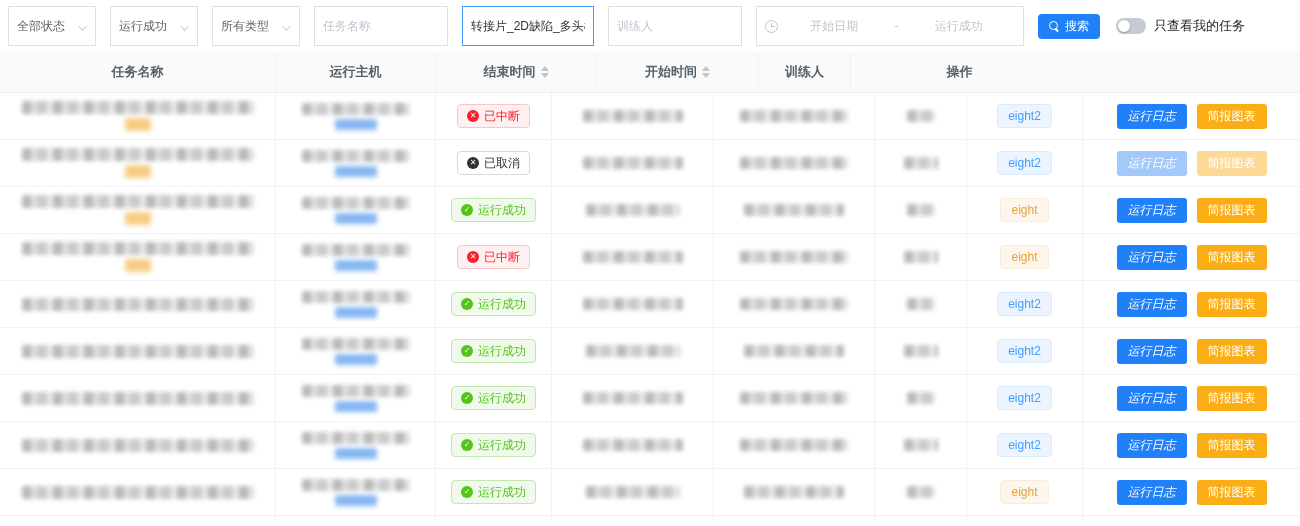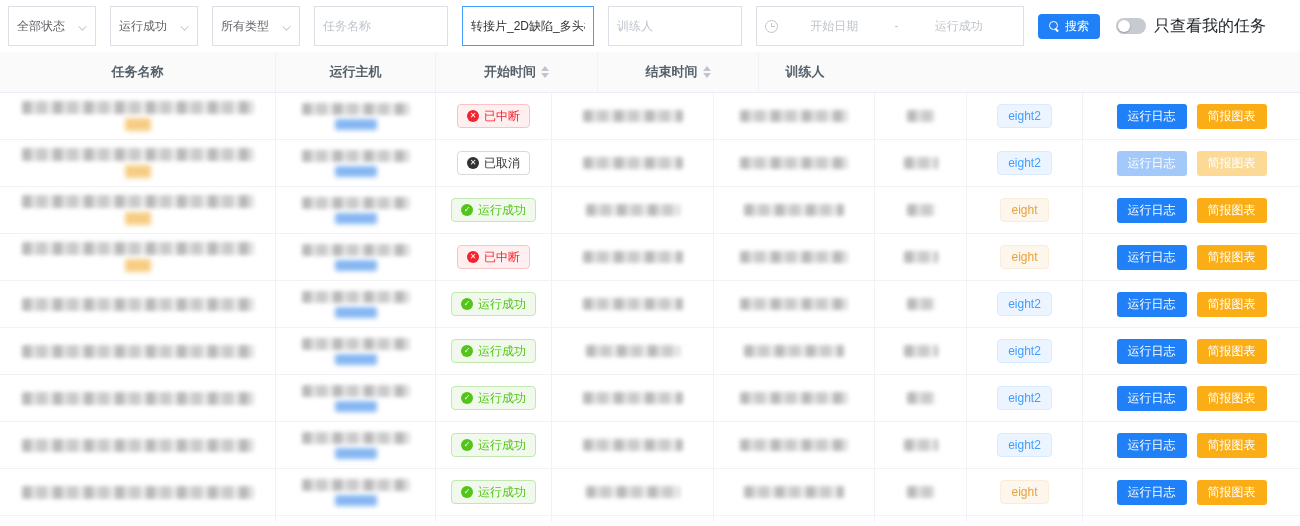--- a/index.html
+++ b/index.html
@@ -30,21 +30,21 @@
     margin-right:16px; font-family:inherit; }
   .mag { width:11px; height:11px; position:relative; }
   .mag::before { content:""; position:absolute; left:0; top:0; width:7px; height:7px;
     border:1.4px solid #fff; border-radius:50%; }
   .mag::after { content:""; position:absolute; left:7px; top:7px; width:4px; height:1.5px;
     background:#fff; transform:rotate(45deg); transform-origin:0 0; }
   .toggle { width:30px; height:16px; border-radius:8px; background:#c6cad1; position:relative;
     cursor:pointer; margin-right:8px; flex:0 0 auto; }
   .toggle .knob { position:absolute; left:2px; top:2px; width:12px; height:12px; border-radius:50%;
     background:#fff; box-shadow:0 1px 2px rgba(0,0,0,.25); }
-  .toggle-label { font-size:16px; color:#1f2329; }
+  .toggle-label { font-size:13px; color:#1f2329; }
 
   
   .table { width:1300px; }
   .tr { display:flex; width:1300px; border-bottom:1px solid #f0f2f5; background:#fff; }
   .th-row { background:#fafafa; border-bottom:1px solid #ebeef5; height:41px; }
   .cell { display:flex; align-items:center; justify-content:center; border-right:1px solid #f0f2f5; }
   .cell:last-child { border-right:none; }
   .c1{width:276px;} .c2{width:160px;} .c3{width:116px;} .c4{width:162px;}
   .c5{width:161px;} .c6{width:92px;} .c7{width:116px;} .c8{width:217px;}
   .th-row .cell { font-size:13px; font-weight:bold; color:#556069; gap:5px; }
@@ -84,21 +84,21 @@
 
   
   .host-badge { display:inline-block; padding:4px 10px; border-radius:4px; font-size:12px; border:1px solid transparent; }
   .host-eight2 { background:#ecf5ff; border-color:#d9ecff; color:#409eff; }
   .host-eight  { background:#fdf6ec; border-color:#faecd8; color:#e6a23c; }
 
   
   .actions { display:flex; gap:10px; }
   .abtn { height:25px; padding:0 11px; border:none; border-radius:3px; color:#fff; font-size:12px;
     cursor:pointer; font-family:inherit; }
-  .abtn.log { background:#2080f7; }
+  .abtn.log { background:#2080f7;font-style:italic; }
   .abtn.report { background:#faad14; }
   .abtn.log.disabled { background:#a3c9fa; cursor:not-allowed; }
   .abtn.report.disabled { background:#fcd995; cursor:not-allowed; }
 </style>
 </head>
 <body>
 
 <div class="filterbar">
   <div class="ctrl select">
     <span>全部状态</span>
@@ -138,36 +138,39 @@
 </div>
 
 <div class="table">
   <div class="tr th-row">
     <div class="cell c1">
       <span>任务名称</span>
       </div>
     <div class="cell c2">
       <span>运行主机</span>
       </div>
+    <div class="cell c5">
+      <span>结束时间</span>
+      <span class="sort">
+          <i class="up"></i>
+          <i class="dn"></i>
+        </span>
+      </div>
     <div class="cell c4">
       <span>开始时间</span>
       <span class="sort">
           <i class="up"></i>
           <i class="dn"></i>
         </span>
       </div>
-    <div class="cell c5">
-      <span>结束时间</span>
-      <span class="sort">
-          <i class="up"></i>
-          <i class="dn"></i>
-        </span>
-      </div>
     <div class="cell c6">
       <span>训练人</span>
+      </div>
+    <div class="cell c8">
+      <span>操作</span>
       </div>
   </div>
   <div id="tbody">
   <div class="tr body-row">
     <div class="cell c1">
       <div class="cell-stack">
         <div class="bar bar-name"></div>
         <div class="chip-yellow"></div>
       </div>
     </div>

